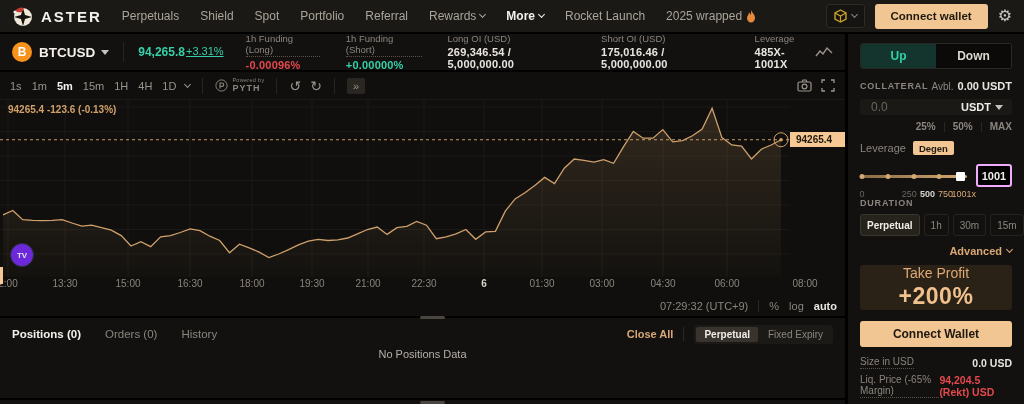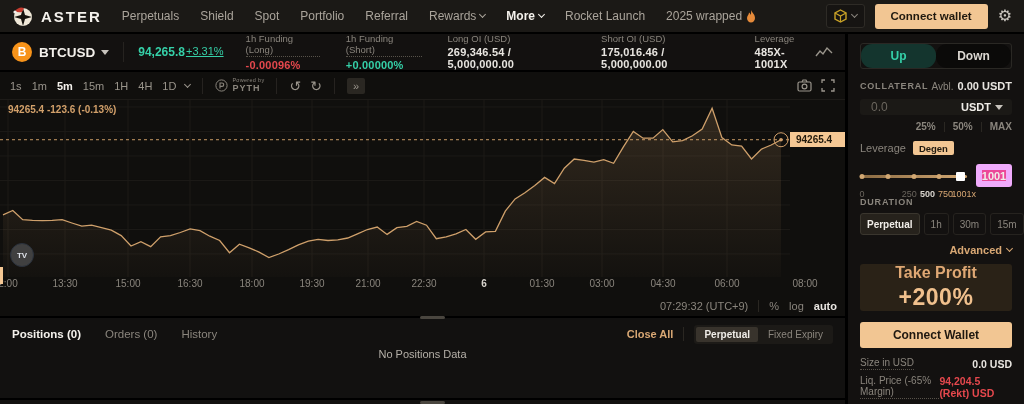--- a/index.html
+++ b/index.html
@@ -66,41 +66,41 @@
   .price-chip{position:absolute;left:790px;width:55px;background:#f5c894;color:#241b0d;font-size:10px;
               font-weight:bold;padding:2px 0 2px 6px;z-index:4;}
   .xaxis{position:absolute;left:0;top:178px;width:845px;height:16px;}
   .xtick{position:absolute;font-size:10px;color:#8a857d;transform:translateX(-50%);white-space:nowrap;}
   .xtick.bold{color:#d8d4cd;font-weight:bold;}
   .cfooter{position:absolute;left:0;top:196px;width:845px;height:19px;display:flex;align-items:center;
            justify-content:flex-end;padding-right:8px;gap:10px;font-size:11px;color:#8a857d;}
   .cfooter .sep{width:1px;height:12px;background:#2a2722;}
   .cfooter .on{color:#e8e5e0;font-weight:bold;}
   .tvlogo{position:absolute;left:10px;top:143px;width:24px;height:24px;border-radius:50%;
-          background:#404040;border:1px solid #2a313c;color:#dfe3ea;font-size:8px;font-weight:bold;
+          background:#6d28d9;border:1px solid #2a313c;color:#dfe3ea;font-size:8px;font-weight:bold;
           display:flex;align-items:center;justify-content:center;z-index:3;}
   .orange-sliver{position:absolute;left:0;top:167px;width:3px;height:17px;background:#f5c894;z-index:3;}
   
   .positions{height:80px;background:#121110;position:relative;flex:0 0 auto;margin-bottom:2px;}
   .pos-head{height:27px;display:flex;align-items:center;padding:16px 12px;gap:24px;}
   .pos-tab{font-size:11.5px;color:#8a857d;cursor:pointer;}
   .pos-tab.active{color:#f4f1ec;font-weight:bold;}
   .pos-right{margin-left:auto;display:flex;align-items:center;gap:10px;}
   .closeall{color:#d9a874;font-size:11px;font-weight:bold;}
   .pos-sep{width:1px;height:14px;background:#2a2722;}
   .seg{display:flex;background:#1c1a17;border-radius:3px;padding:2px;gap:2px;}
   .seg-item{font-size:10px;color:#8a857d;padding:2px 8px;border-radius:2px;}
   .seg-item.active{background:#38332c;color:#f0ede8;font-weight:bold;}
   .pos-empty{position:absolute;left:0;right:0;top:30px;text-align:center;font-size:11px;color:#b5b0a8;}
   .scrollbar{position:absolute;left:420px;width:25px;height:3px;border-radius:2px;background:#4a463f;}
   .bottomstrip{height:6px;background:#121110;position:relative;flex:0 0 auto;}
   
   .dir-tabs{display:flex;border:1px solid #2a2824;border-radius:3px;overflow:hidden;height:26px;flex:0 0 auto;}
   .dir-tab{flex:1;display:flex;align-items:center;justify-content:center;font-size:12px;font-weight:bold;
-           background:#0b0a09;color:#dcd8d2;cursor:pointer;border-radius:11px;}
+           background:#0b0a09;color:#dcd8d2;cursor:pointer;}
   .dir-tab.active{background:#14352e;color:#35d0a8;}
   .row{display:flex;align-items:center;justify-content:space-between;}
   .lbl-caps{font-size:9px;font-weight:bold;letter-spacing:.8px;color:#8a857d;}
   .avbl{font-size:10px;color:#8a857d;}
   .avbl b{color:#e8e5e0;font-size:11px;margin-left:4px;}
   .amt-box{margin-top:7px;height:26px;background:#1b1916;border-radius:3px;display:flex;align-items:center;
            padding:0 9px;}
   .amt-input{background:transparent;border:none;outline:none;color:#0ea5e9;font-size:12px;width:80px;
              font-family:"Liberation Sans",sans-serif;}
   .amt-input::placeholder{color:#6b665e;}
@@ -112,36 +112,36 @@
   .pct-sep{width:1px;height:10px;background:#2a2722;}
   .lev-row{margin-top:9px;display:flex;align-items:center;}
   .degen{margin-left:7px;background:#f2c693;color:#201a10;font-size:9.5px;font-weight:bold;
          padding:1.5px 6px;border-radius:2px;}
   .slider-row{margin-top:9px;display:flex;align-items:center;gap:9px;}
   .track-wrap{flex:1;position:relative;height:12px;}
   .track{position:absolute;left:0;right:0;top:5px;height:3px;border-radius:2px;
          background:linear-gradient(90deg,#8a6a42,#d2a873);}
   .dot{position:absolute;top:4px;width:5px;height:5px;border-radius:50%;background:#d2a873;transform:translateX(-50%);}
   .handle{position:absolute;top:2px;right:2px;width:9px;height:9px;background:#fff;border-radius:1px;}
-  .lev-val{width:36px;height:23px;background:#ec4899;border:6px solid #f0abfc;border-radius:3px;
+  .lev-val{width:36px;height:23px;background:#000000;border:2px solid #f0abfc;border-radius:3px;
            color:#f0ede8;font-size:11px;font-weight:bold;display:flex;align-items:center;justify-content:center;}
   .marks{position:relative;height:12px;margin-top:2px;margin-right:45px;}
   .mark{position:absolute;font-size:9px;color:#6b665e;transform:translateX(-50%);white-space:nowrap;}
   .mark.bright{color:#d8d4cd;font-weight:bold;}
   .mark.tan{color:#c99d6e;}
   .dur-label{margin-top:8px;}
   .dur-row{margin-top:6px;display:flex;gap:4px;}
   .dur-btn{height:22px;border:1px solid #26231f;border-radius:3px;background:transparent;color:#8a857d;
            font-size:10px;flex:1;display:flex;align-items:center;justify-content:center;font-family:inherit;}
   .dur-btn.active{background:#26221c;border-color:#3a362e;color:#f0ede8;font-weight:bold;flex:1.9;}
   .advanced{margin-top:9px;display:flex;justify-content:flex-end;align-items:center;gap:5px;
             color:#d9a874;font-size:11px;font-weight:bold;}
   .tp-box{margin-top:8px;height:47px;background:#2a2217;border-radius:3px;display:flex;flex-direction:column;
           align-items:center;justify-content:center;gap:2px;}
-  .tp-label{font-size:16px;font-weight:bold;color:#dfa874;}
+  .tp-label{font-size:14px;font-weight:normal;color:#dfa874;}
   .tp-value{font-size:23px;font-weight:bold;color:#f0c08d;letter-spacing:.5px;}
   .cw-btn{margin-top:11px;height:26px;background:#f2c693;border:none;border-radius:3px;color:#1f1810;
           font-size:12px;font-weight:bold;font-family:inherit;flex:0 0 auto;}
   .summary{margin-top:9px;display:flex;flex-direction:column;gap:5px;}
   .sum-row{display:flex;justify-content:space-between;align-items:center;}
   .sum-label{font-size:10px;color:#8a857d;border-bottom:1px dotted #57524a;padding-bottom:1px;}
   .sum-value{font-size:10.5px;font-weight:bold;color:#e8e5e0;}
   svg{display:block;}
 </style>
 </head>

